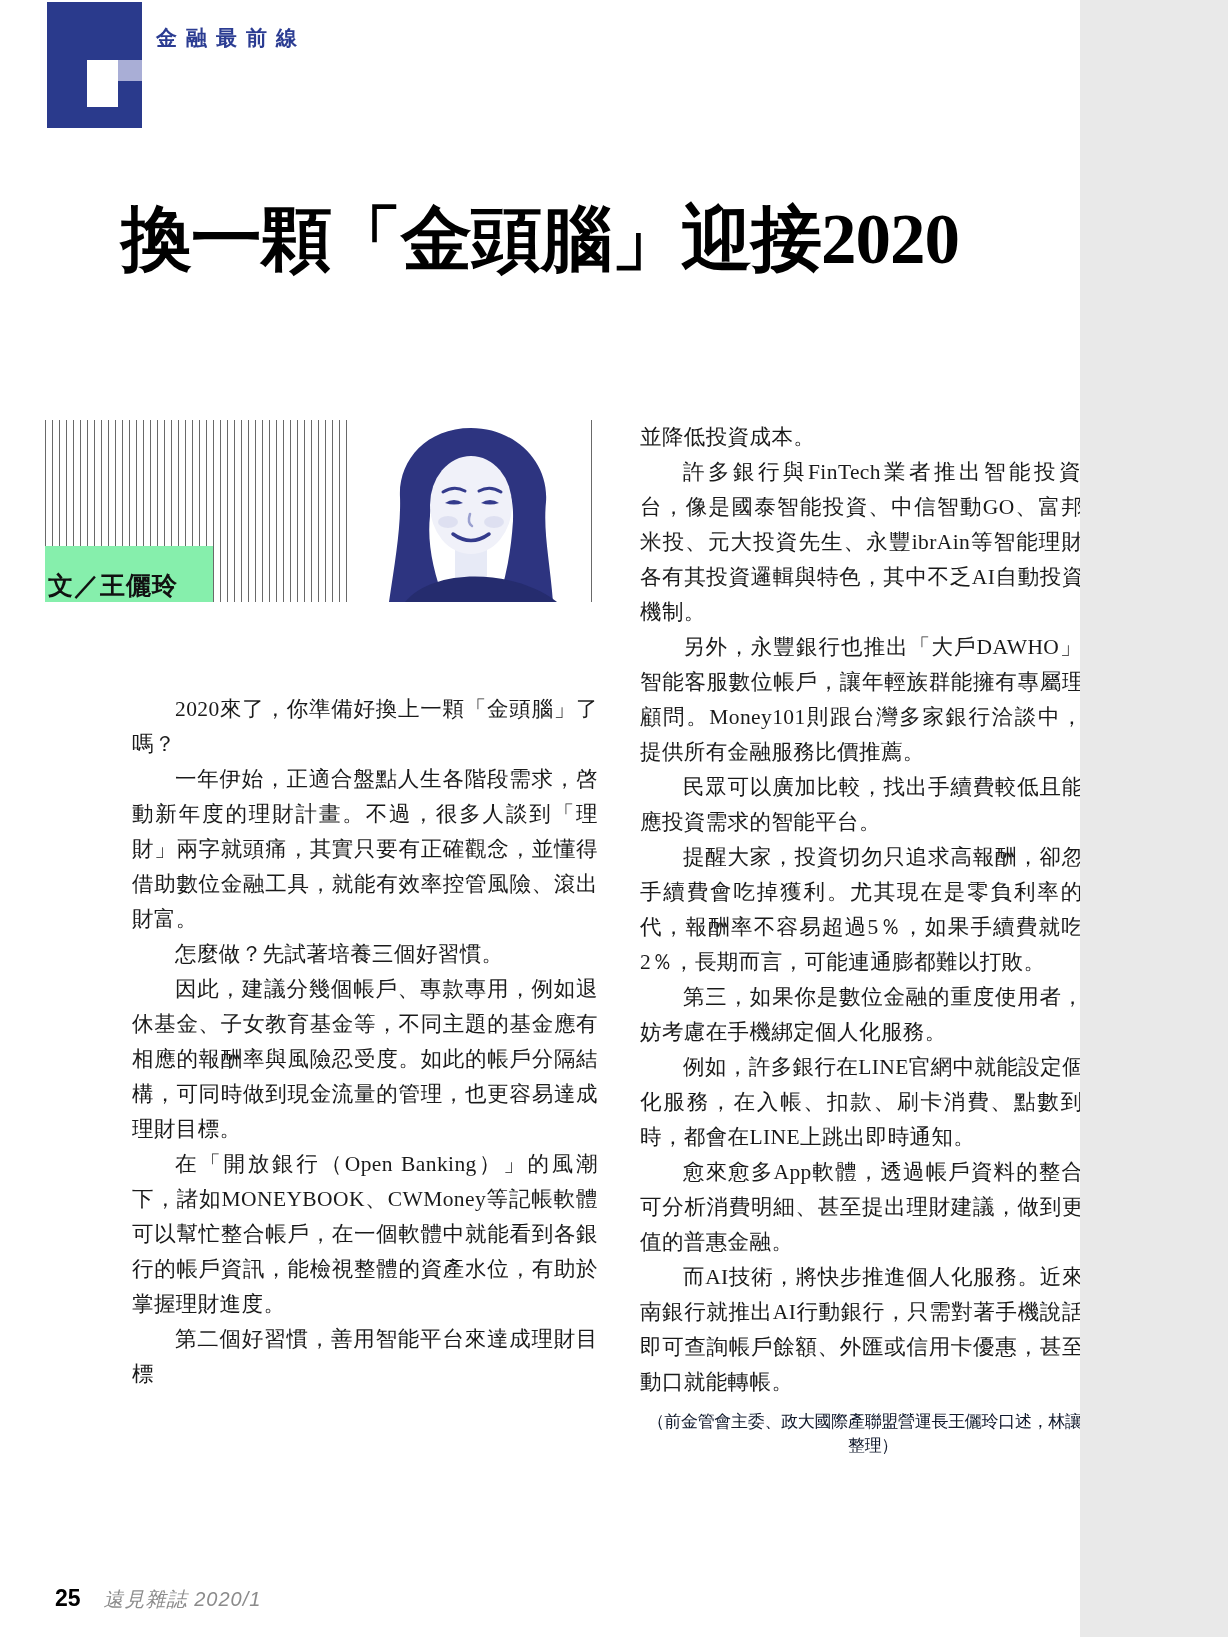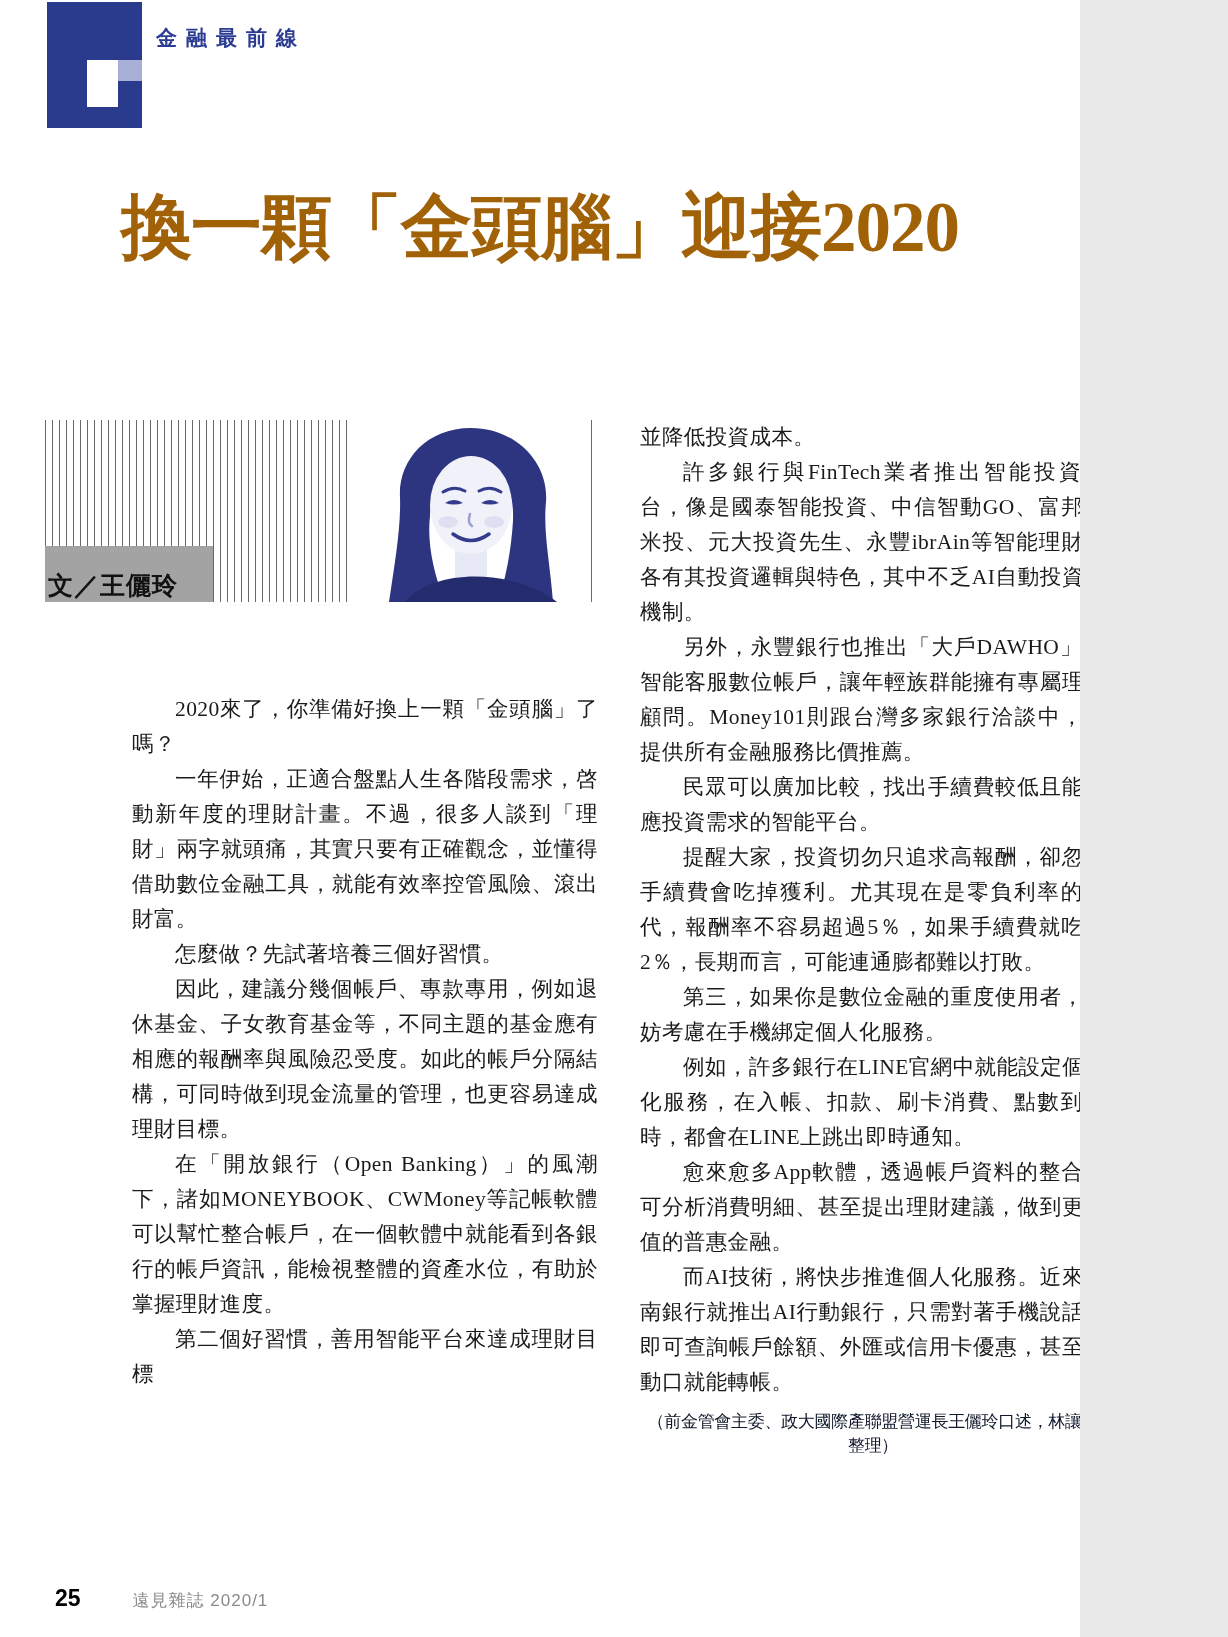--- a/index.html
+++ b/index.html
@@ -22,41 +22,41 @@
   .logo .logo-lavender{
     position:absolute;left:71px;top:58px;width:24px;height:21px;background:#a9aed6;
   }
   .section-label{
     position:absolute;left:156px;top:24px;
     font-family:"Liberation Sans","DejaVu Sans",sans-serif;
     font-size:21px;font-weight:600;color:#2b3c92;letter-spacing:9px;
   }
   
   .title{
-    position:absolute;top:176px;left:0;right:0;margin:4px;
+    position:absolute;top:176px;left:0;right:0;margin:16px;
     text-align:center;
     font-size:71px;font-weight:700;letter-spacing:-1px;
-    color:#a16207;
+    color:#000000;
     font-family:"Liberation Serif","DejaVu Serif",serif;
   }
   
   .banner{
     position:absolute;left:45px;top:420px;width:553px;height:182px;
   }
   .stripes{
     position:absolute;inset:0;
     background:repeating-linear-gradient(90deg, rgba(55,55,55,0.75) 0 1px, transparent 1px 7px);
   }
   .portrait{
     position:absolute;right:12px;top:0;width:233px;height:182px;
     background:#ffffff;
   }
   .byline{
     position:absolute;left:0;bottom:0;width:168px;height:56px;
-    background:#a3a3a3;
+    background:#86efac;
     display:flex;align-items:flex-end;
     font-family:"Liberation Sans","DejaVu Sans",sans-serif;
     font-size:25px;font-weight:600;color:#111;
     padding-left:3px;box-sizing:border-box;
     letter-spacing:1px;
   }
   
   .col{
     position:absolute;width:466px;
     font-size:21.5px;line-height:35px;
@@ -84,21 +84,21 @@
     letter-spacing:-0.3px;
     text-align:center;
   }
   
   .footer{
     position:absolute;left:43px;top:1585px;
     font-family:"Liberation Sans","DejaVu Sans",sans-serif;
     display:flex;align-items:baseline;
   }
   .pagenum{font-size:23px;font-weight:700;color:#000;margin-left:12px;}
-  .mag{font-size:17px;color:#8b8b8b;margin-left:52px;letter-spacing:1px;}
+  .mag{font-size:20px;color:#8b8b8b;margin-left:23px;letter-spacing:1px;font-style:italic;}
 </style>
 </head>
 <body>
 
 <div class="page">
 
   <div class="logo">
     <div class="logo-white"></div>
     <div class="logo-lavender"></div>
   </div>

